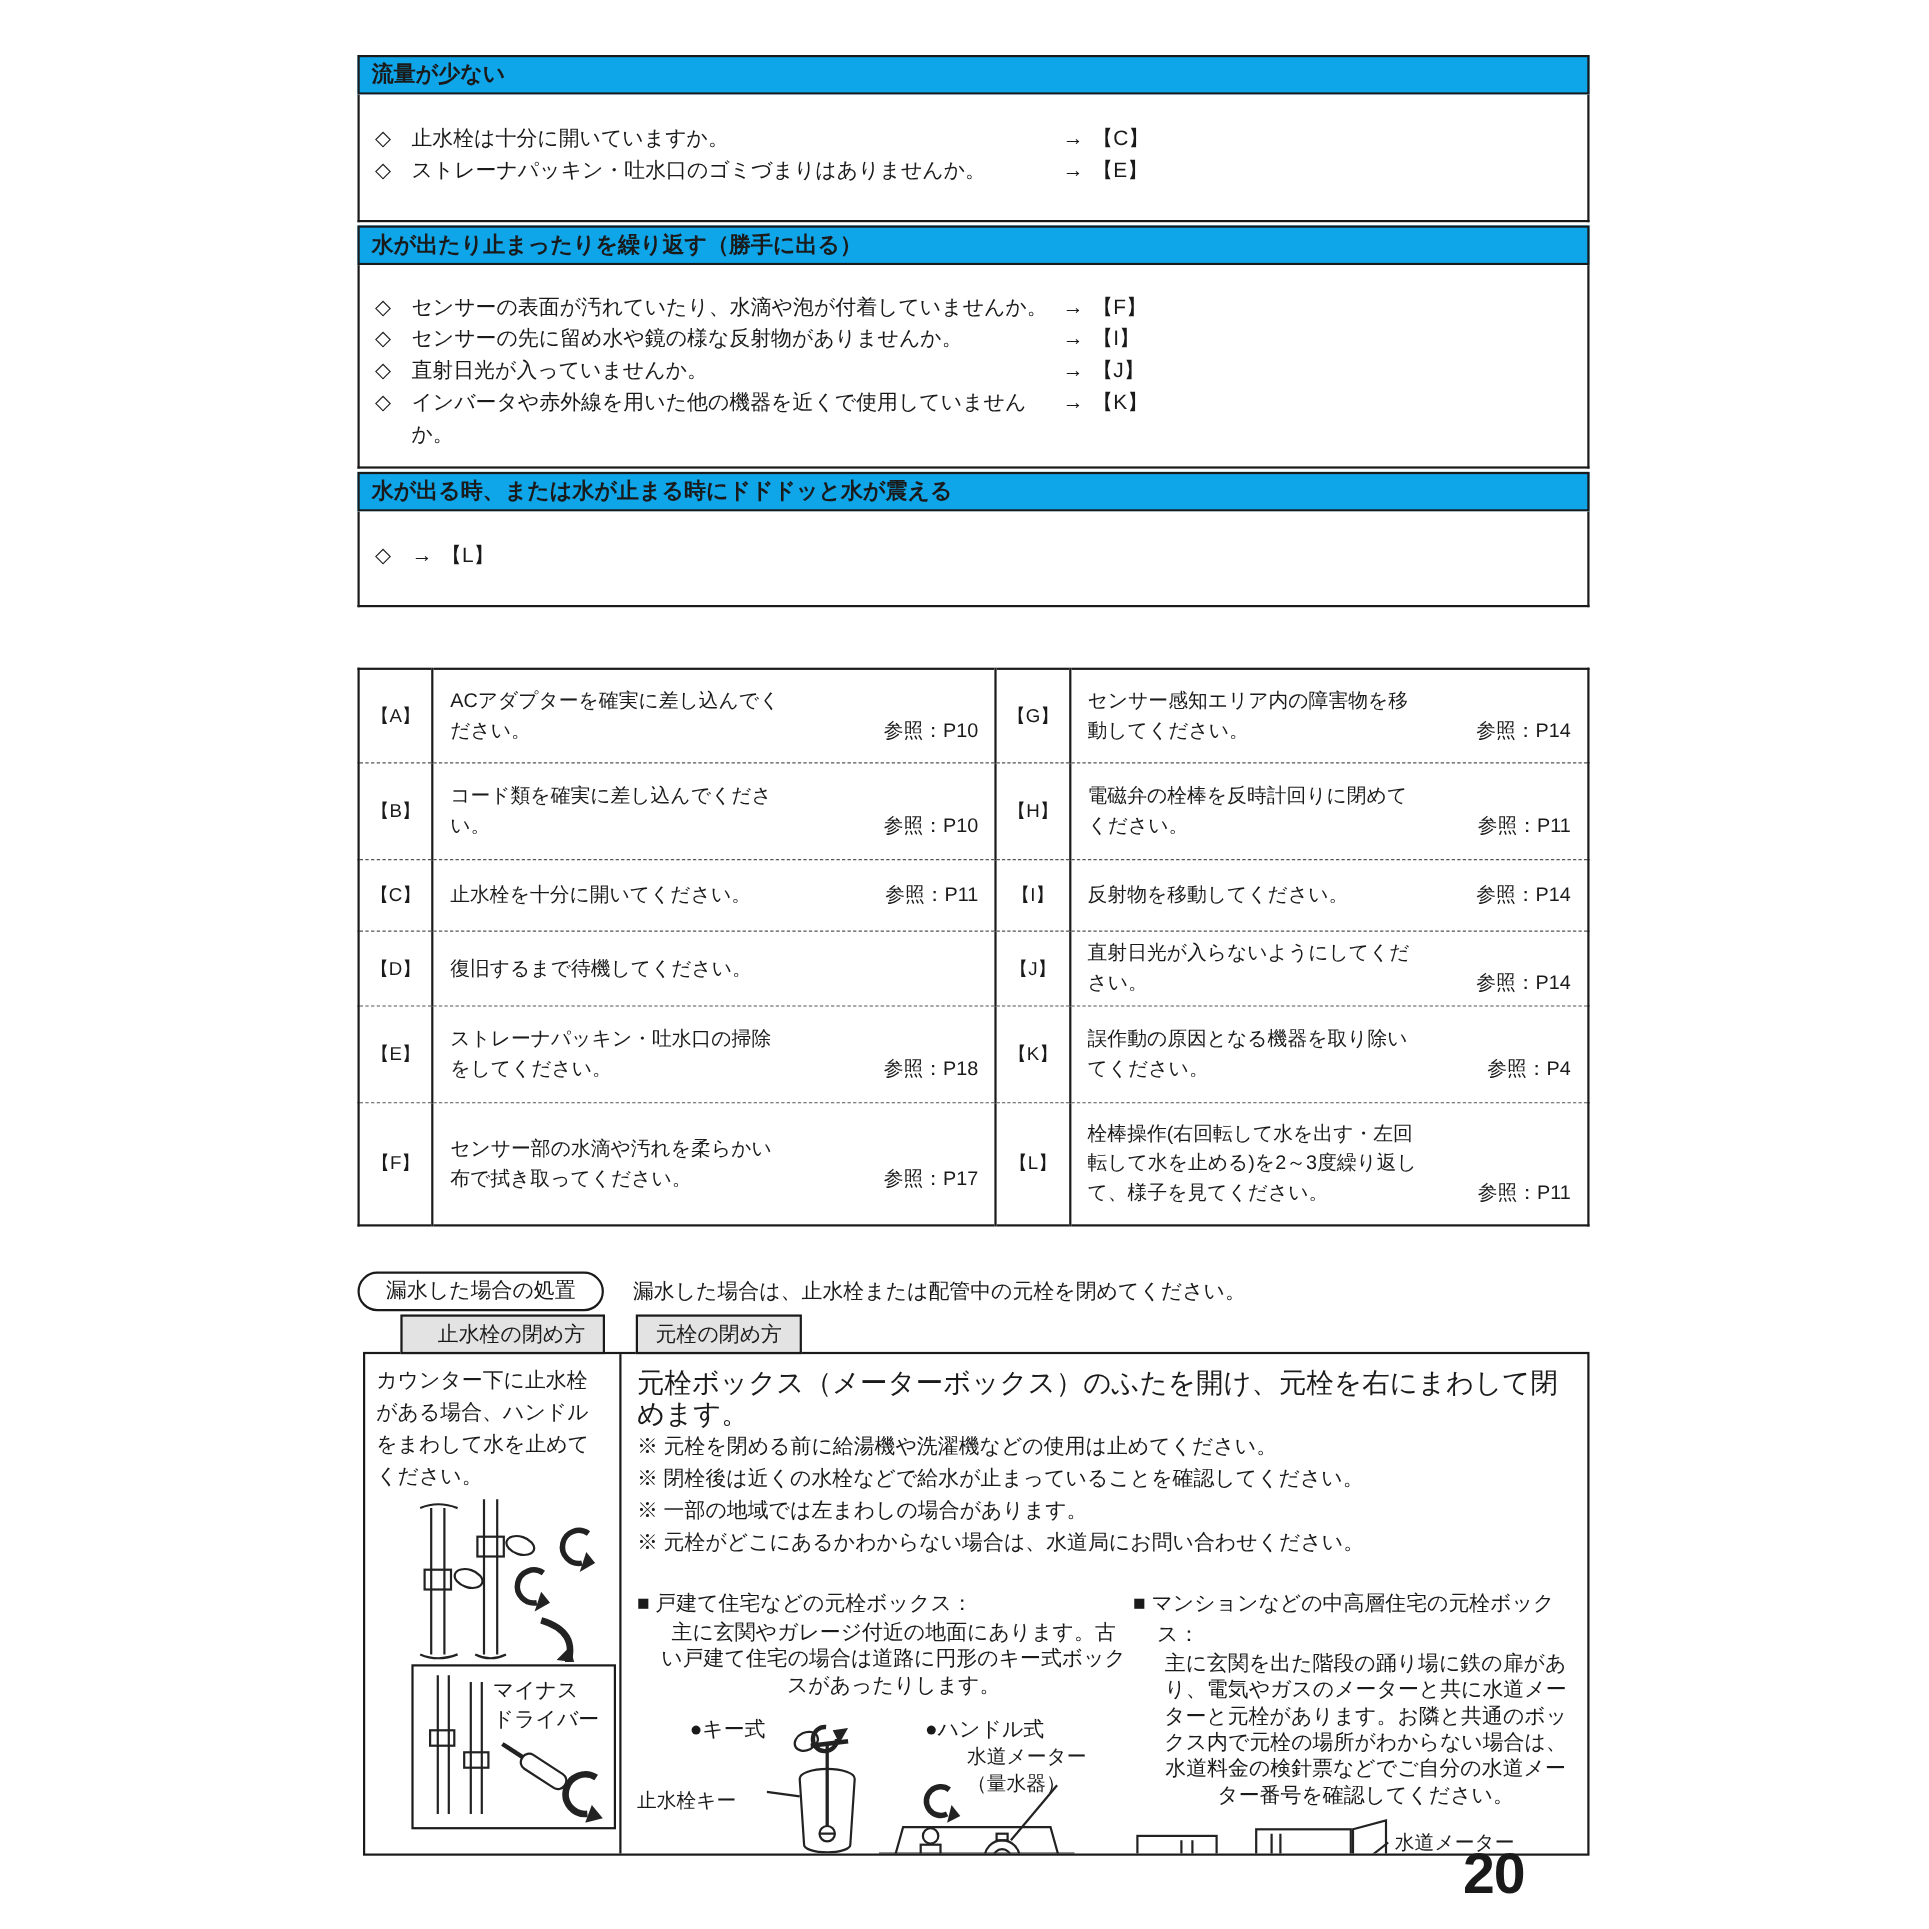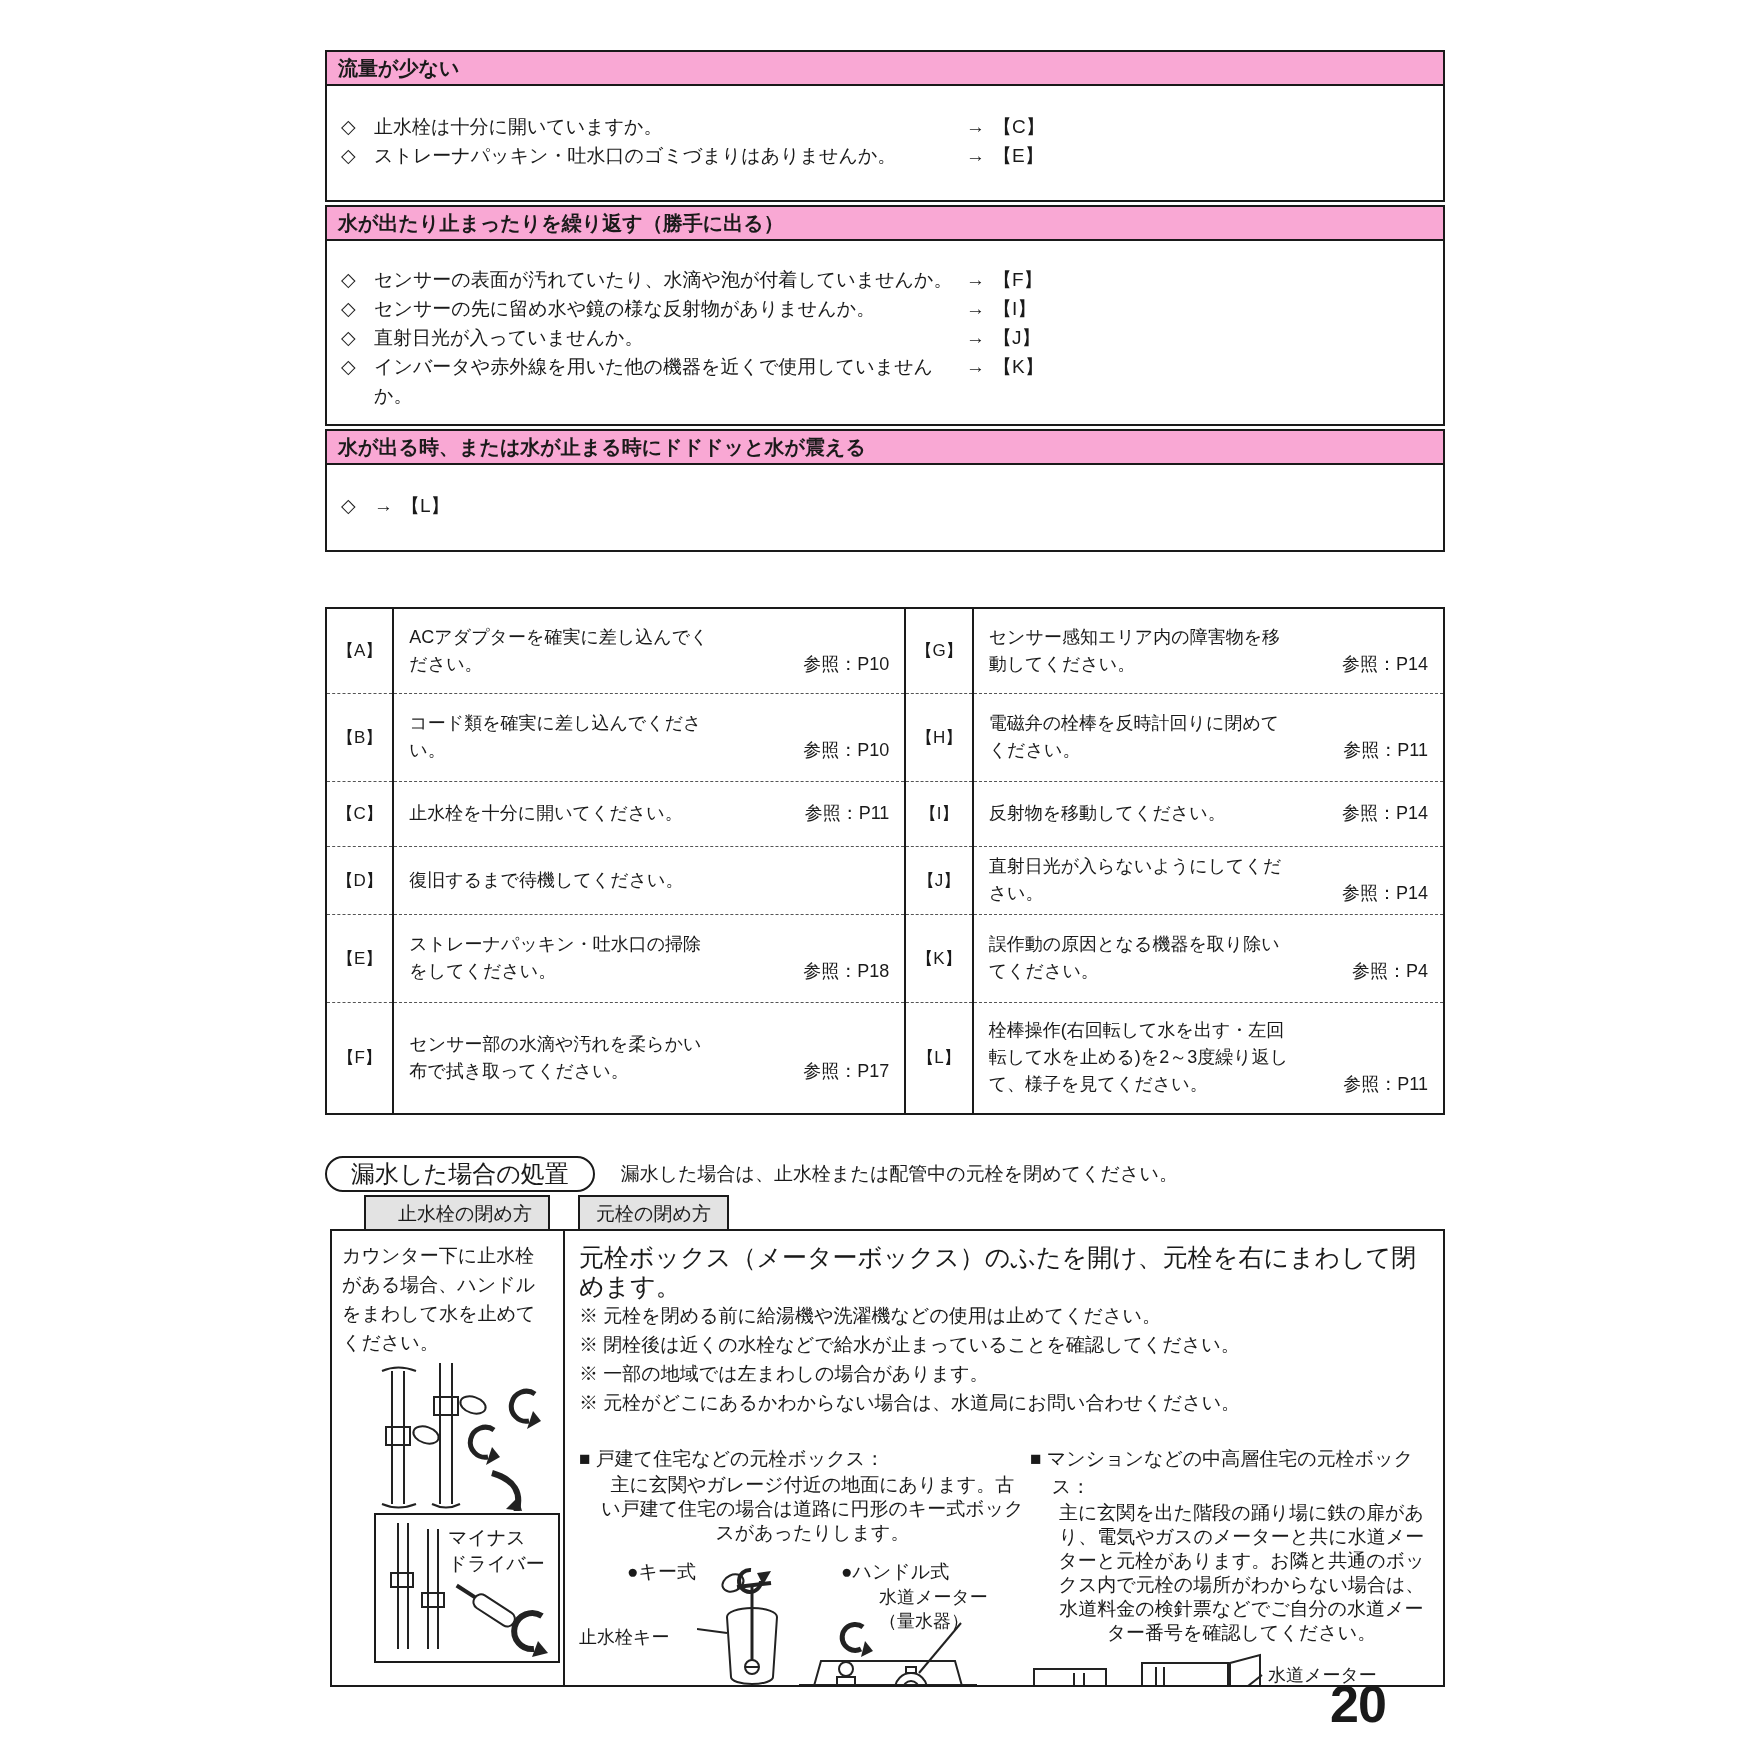--- a/index.html
+++ b/index.html
@@ -2,21 +2,21 @@
 <html><head>
 <meta charset="utf-8">
 <style>
   html,body{margin:0;padding:0;background:#ffffff;}
   .page{position:relative;width:1754px;height:1754px;background:#ffffff;overflow:hidden;
         font-family:"Liberation Sans",sans-serif;color:#1a1a1a;}
   .content{position:absolute;left:325px;top:50px;width:1120px;}
 
   
   .sym-box{margin-bottom:3px;}
-  .sym-title{box-sizing:border-box;border:2px solid #1a1a1a;background:#f9a8d4;
+  .sym-title{box-sizing:border-box;border:2px solid #1a1a1a;background:#0ea5e9;
              font-size:20px;font-weight:600;padding:3px 11px;line-height:26px;}
   .sym-body{box-sizing:border-box;border:2px solid #1a1a1a;border-top:none;background:#fff;
             padding:26px 14px 30px 14px;}
   .sym-body.tight{padding-top:24px;padding-bottom:14px;}
   .sym-row{display:flex;align-items:flex-start;font-size:19px;line-height:29px;}
   .sym-diamond{width:33px;flex:0 0 33px;}
   .sym-text{width:592px;flex:0 0 592px;}
   .sym-arrow{margin-right:8px;}
   .sym-ref{white-space:nowrap;}
 
@@ -33,21 +33,21 @@
   .desc{font-size:18px;line-height:27px;max-width:300px;}
   .ref{font-size:18px;line-height:27px;white-space:nowrap;padding-left:6px;}
   tr.r1{height:85px;} tr.r2{height:88px;} tr.r3{height:65px;}
   tr.r4{height:68px;} tr.r5{height:88px;} tr.r6{height:112px;}
 
   .footer-note{margin:12px 0 0 0;font-size:18px;line-height:26px;}
 
   
   .leak-header{margin-top:40px;display:flex;align-items:center;height:38px;}
   .pill{box-sizing:border-box;display:inline-block;border:2px solid #1a1a1a;border-radius:19px;
-        padding:3px 24px;font-size:24px;line-height:26px;white-space:nowrap;}
+        padding:3px 24px;font-size:19px;line-height:26px;white-space:nowrap;}
   .leak-lead{margin-left:26px;font-size:19px;}
 
   
   .leak-box{position:relative;box-sizing:border-box;margin-top:36px;margin-left:5px;
             width:1115px;height:458px;border:2px solid #1a1a1a;background:#fff;}
   .tab{position:absolute;top:-36px;box-sizing:border-box;height:36px;background:#e3e3e3;
        border:2px solid #1a1a1a;padding:4px 16px;font-size:19px;line-height:25px;white-space:nowrap;}
   .tab-left{left:32px;padding-left:32px;} .tab-right{left:246px;}
   .leak-left{position:absolute;left:0;top:0;bottom:0;width:233px;box-sizing:border-box;
              border-right:2px solid #1a1a1a;padding:10px 8px 6px 10px;overflow:hidden;}

